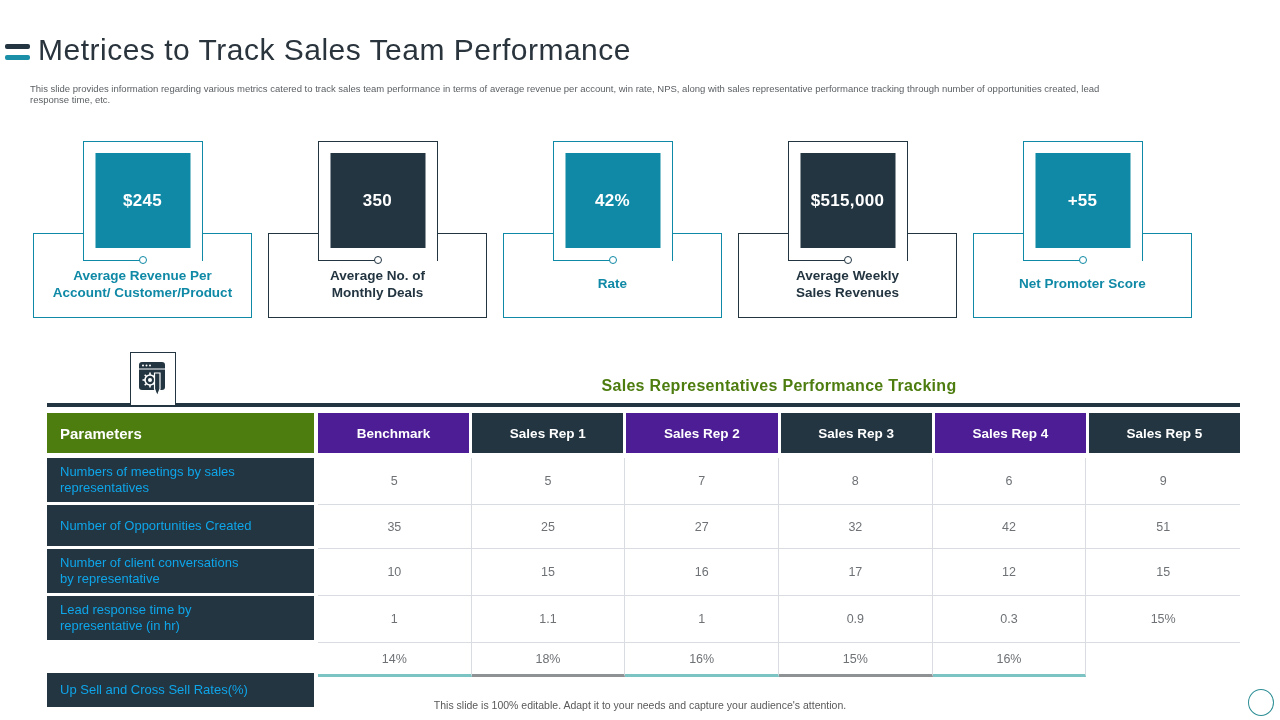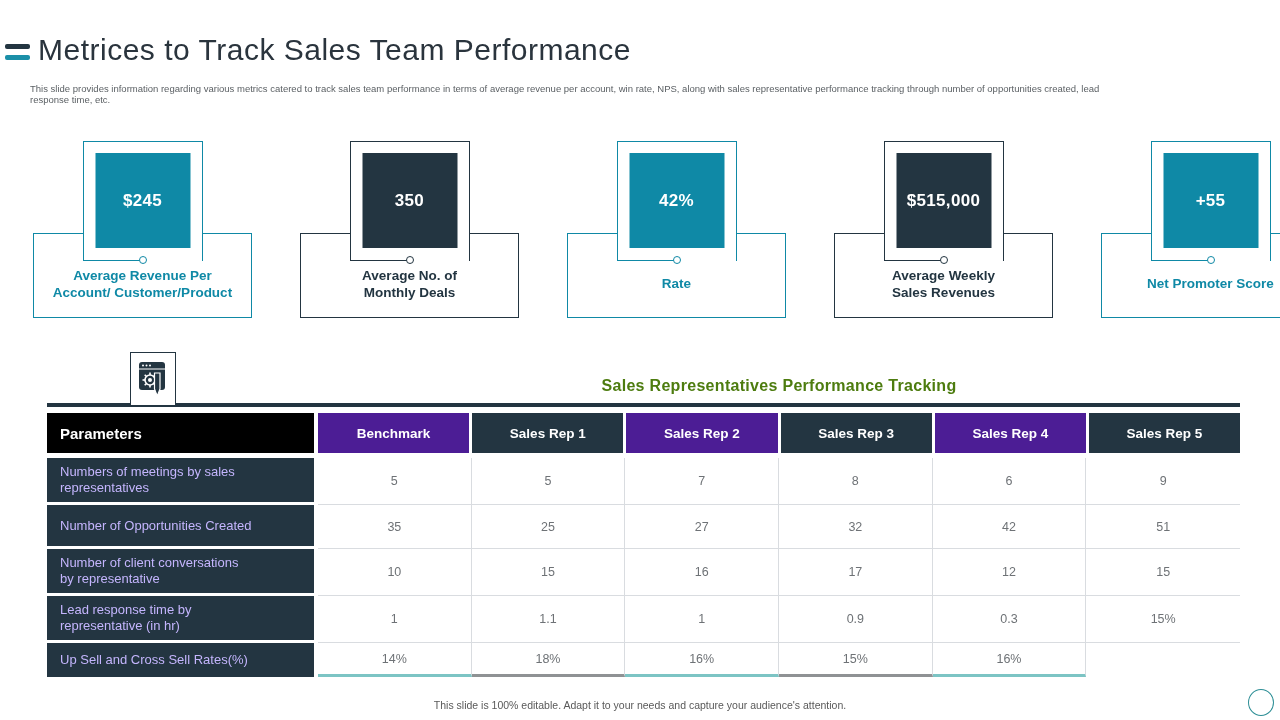--- a/index.html
+++ b/index.html
@@ -16,21 +16,21 @@
   .page-title {
     position:absolute; left:38px; top:33px; font-size:30px; font-weight:400;
     color:#2a343d; letter-spacing:0.5px; white-space:nowrap;
   }
   .subtitle {
     position:absolute; left:30px; top:83px; width:1215px;
     font-size:9.5px; line-height:11px; color:#5a5f63; white-space:pre-line;
   }
 
   
-  .kpi-row { position:absolute; left:33px; top:141px; width:1215px; height:177px; display:flex; gap:48px; }
+  .kpi-row { position:absolute; left:33px; top:141px; width:1215px; height:177px; display:flex; gap:16px; }
   .kpi-card { position:relative; width:219px; height:177px; flex:0 0 219px; }
   .kpi-card.teal { --c:#0f89a6; }
   .kpi-card.dark { --c:#233541; }
   .kpi-label-box { position:absolute; left:0; right:0; top:92px; bottom:0; border:1px solid var(--c); background:#fff; z-index:1; }
   .kpi-outline { position:absolute; left:50%; transform:translateX(-50%); top:0; width:120px; height:120px;
     background:#fff; border:1px solid var(--c); border-bottom:none; z-index:2; }
   .kpi-halfline { position:absolute; top:119px; left:calc(50% - 60px); width:60px; height:1px; background:var(--c); z-index:3; }
   .kpi-square { position:absolute; top:12px; left:50%; transform:translateX(-50%); width:95px; height:95px;
     background:var(--c); color:#fff; font-weight:700; font-size:17px; letter-spacing:0.3px;
     display:flex; align-items:center; justify-content:center; z-index:3; }
@@ -41,34 +41,34 @@
     color:var(--c); font-weight:700; font-size:13.5px; line-height:17px; white-space:pre-line; }
 
   
   .table-underline { position:absolute; left:47px; top:403px; width:1193px; height:4px; background:#233541; z-index:1; }
   .icon-box { position:absolute; left:130px; top:352px; width:46px; height:54px; background:#fff;
     border:1px solid #233541; z-index:5; display:flex; align-items:flex-start; justify-content:center; padding-top:8px; }
   .table-title { position:absolute; left:318px; top:377px; width:922px; text-align:center;
     font-size:16px; font-weight:700; color:#4d7c0f; letter-spacing:0.3px; }
 
   .thead { position:absolute; left:47px; top:413px; width:1193px; height:40px; display:flex; }
-  .param-head { width:267px; margin-right:4px; background:#000000; color:#fff; font-weight:700; font-size:15px;
+  .param-head { width:267px; margin-right:4px; background:#4d7c0f; color:#fff; font-weight:700; font-size:15px;
     display:flex; align-items:center; padding-left:13px; }
   .chead { flex:1; color:#fff; font-weight:700; font-size:13.5px; display:flex; align-items:center; justify-content:center; }
   .chead + .chead { margin-left:3px; }
   .chead.teal { background:#4c1d95;text-align:right; }
   .chead.dark { background:#233541; }
 
   .tbody { position:absolute; left:47px; top:458px; width:1193px; display:flex; }
   .rlabel-col { width:267px; margin-right:4px; display:flex; flex-direction:column; }
-  .rlabel { background:#233541; color:#c4b5fd; font-size:13px; line-height:16px; display:flex; align-items:center;
+  .rlabel { background:#233541; color:#0ea5e9; font-size:13px; line-height:16px; display:flex; align-items:center;
     padding-left:13px; white-space:pre-line; border-bottom:3px solid #fff; }
   .rlabel:nth-child(1){ height:47px; } .rlabel:nth-child(2){ height:44px; }
   .rlabel:nth-child(3){ height:47px; } .rlabel:nth-child(4){ height:47px; }
-  .rlabel:nth-child(5){ height:34px; border-bottom:none; }
+  .rlabel:nth-child(5){ height:34px; border-bottom:none;margin-top:30px; }
 
   .data-grid { flex:1; display:grid; grid-template-columns:repeat(6,1fr); grid-template-rows:47px 44px 47px 47px 34px; }
   .dcell { background:#fff; color:#6e7276; font-size:12.5px; display:flex; align-items:center; justify-content:center;
     border-right:1px solid #d9dce0; border-bottom:1px solid #d9dce0; }
   .dcell:nth-child(6n){ border-right:none; }
   .dcell:nth-child(n+25){ border-bottom:3px solid #8f9294; }
   .dcell:nth-child(n+25):nth-child(odd){ border-bottom-color:#7cc4c4; }
 
   
   .footer-note { position:absolute; left:0; top:699px; width:100%; text-align:center;

